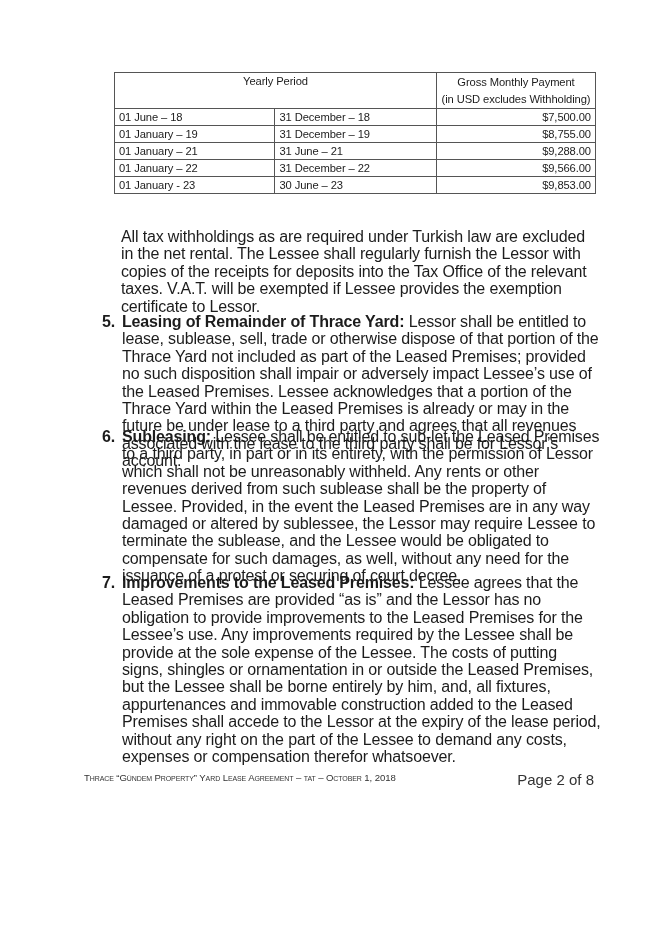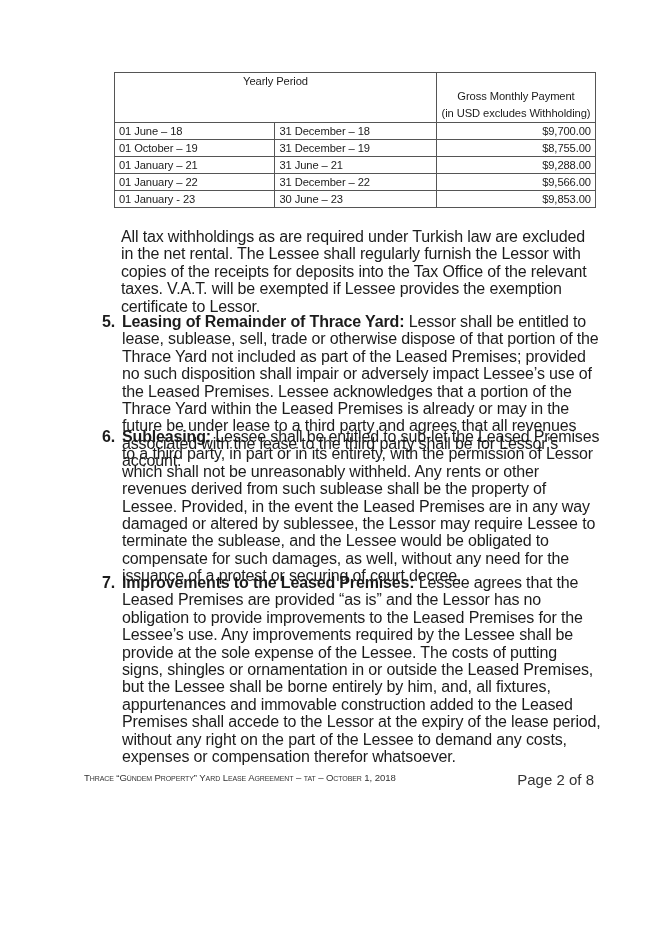--- a/index.html
+++ b/index.html
@@ -11,21 +11,21 @@
     table.pay {
       position: absolute; left: 114px; top: 72px; width: 482px;
       border-collapse: collapse; font-size: 11.2px; letter-spacing: -0.1px;
     }
     table.pay td, table.pay th {
       border: 1px solid #555; padding: 0 4px; height: 16px; line-height: 16px;
       font-weight: normal; white-space: nowrap;
     }
     table.pay th { text-align: center; vertical-align: top; }
     table.pay th.period { height: 35px; }
-    table.pay th.amount { line-height: 17px; padding-top: 15px; }
+    table.pay th.amount { line-height: 17px; padding-top: 1px; }
     col.c1 { width: 161px; } col.c2 { width: 162px; } col.c3 { width: 159px; }
     td.amt { text-align: right; }
     .para {
       position: absolute; font-size: 16px; line-height: 17.4px; letter-spacing: -0.15px;
     }
     .tax { left: 121px; top: 228px; width: 480px; }
     .item { left: 102px; width: 500px; }
     .item .num { position: absolute; left: 0; top: 0; font-weight: bold; }
     .item .body { margin-left: 20px; }
     .item .head { font-weight: bold; }
@@ -53,24 +53,24 @@
         <tr>
       <th class="period" colspan="2">Yearly Period</th>
       <th class="amount">
         <div>Gross Monthly Payment</div>
         <div>(in USD excludes Withholding)</div>
       </th>
     </tr>
     <tr>
       <td>01 June – 18</td>
       <td>31 December – 18</td>
-      <td class="amt">$9,700.00</td>
+      <td class="amt">$7,500.00</td>
     </tr>
     <tr>
-      <td>01 October – 19</td>
+      <td>01 January – 19</td>
       <td>31 December – 19</td>
       <td class="amt">$8,755.00</td>
     </tr>
     <tr>
       <td>01 January – 21</td>
       <td>31 June – 21</td>
       <td class="amt">$9,288.00</td>
     </tr>
     <tr>
       <td>01 January – 22</td>

